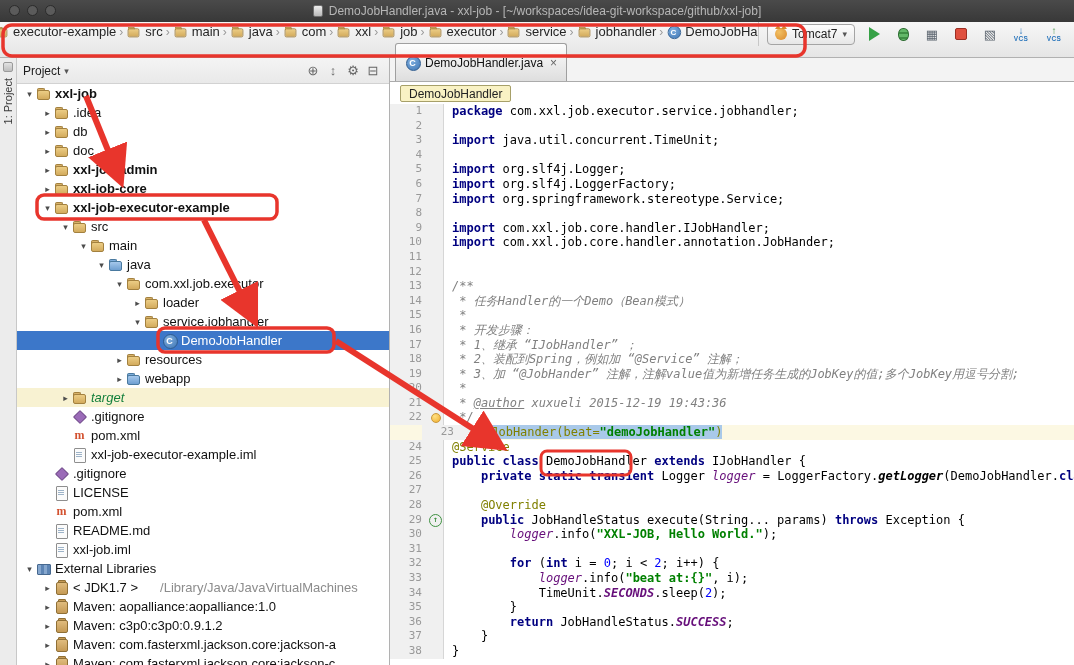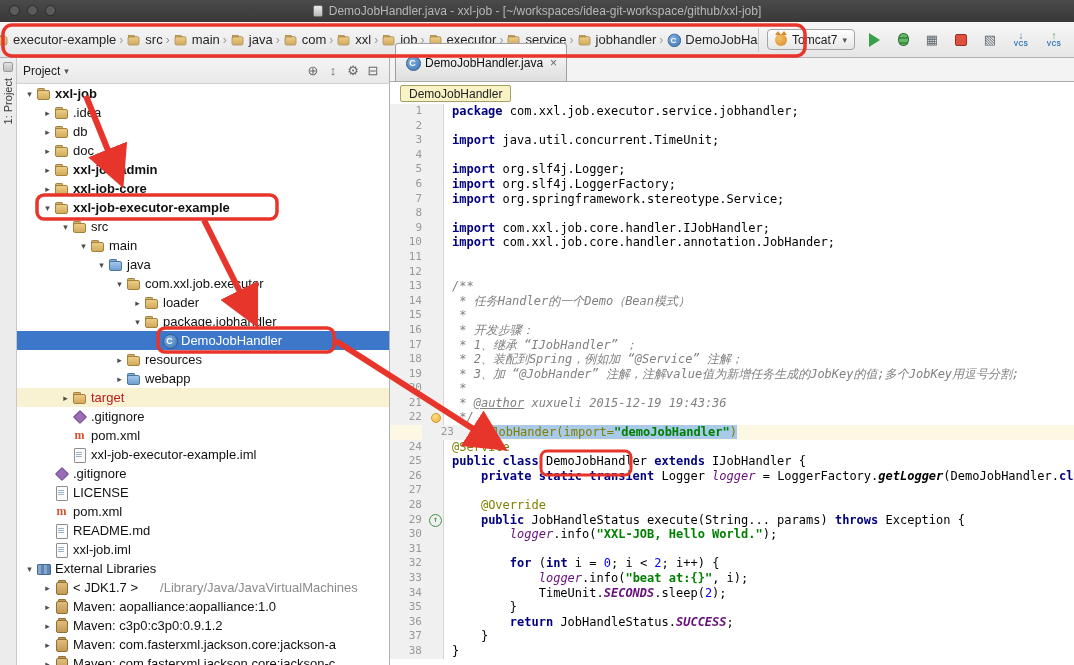--- a/index.html
+++ b/index.html
@@ -8,21 +8,21 @@
 
   
   .titlebar { height:22px; background:linear-gradient(#4a4a4a,#383838); display:flex; align-items:center; position:relative; }
   .lights { position:absolute; left:9px; top:5px; display:flex; gap:7px; }
   .light { width:11px; height:11px; border-radius:50%; background:#5b5b5b; border:1px solid #2b2b2b; }
   .titlewrap { flex:1; display:flex; justify-content:center; align-items:center; gap:6px; }
   .title-icon { width:10px; height:12px; background:linear-gradient(#ededed,#b9b9b9); border:1px solid #6e6e6e; border-radius:2px; }
   .title-text { font-size:12px; color:#b6b6b6; white-space:nowrap; }
 
   
-  .toolbar { height:36px; background:linear-gradient(#f7f7f7,#e5e5e5); border-bottom:1px solid #b1b1b1; display:flex; align-items:center; padding:0 8px 0 0; }
+  .toolbar { height:36px; background:linear-gradient(#f7f7f7,#e5e5e5); border-bottom:1px solid #b1b1b1; display:flex; align-items:flex-start; padding:0 8px 0 0; }
   .crumbs { display:flex; align-items:center; flex:1; overflow:hidden; margin-left:-7px; white-space:nowrap; }
   .crumb { display:inline-flex; align-items:center; gap:4px; font-size:13px; color:#262626; padding:2px 1px; }
   .crumb .ic { transform:scale(.9); }
   .csep { color:#9a9a9a; font-size:12px; margin:0 2px; }
   .runbox { display:flex; align-items:center; gap:9px; padding-left:8px; border-left:1px solid #c7c7c7; }
   .combo { display:flex; align-items:center; gap:5px; background:linear-gradient(#fefefe,#e7e7e7); border:1px solid #a4a4a4; border-radius:4px; height:21px; padding:0 7px; font-size:12px; color:#222; }
   .combo .dd { font-size:9px; color:#555; }
   .ic-cat { position:relative; width:12px; height:12px; border-radius:50%; background:radial-gradient(circle at 35% 35%, #f2c063, #d9882b); }
   .ic-cat::before, .ic-cat::after { content:""; position:absolute; top:-3px; width:0; height:0; border-left:3px solid transparent; border-right:3px solid transparent; border-bottom:4px solid #d9882b; }
   .ic-cat::before { left:0; } .ic-cat::after { right:0; }
@@ -45,21 +45,21 @@
   .project { position:absolute; left:17px; top:58px; width:373px; bottom:0; background:#fff; border-right:1px solid #b1b1b1; overflow:hidden; }
   .phead { height:26px; background:linear-gradient(#f4f4f4,#e9e9e9); border-bottom:1px solid #d2d2d2; display:flex; align-items:center; gap:4px; padding:0 6px; font-size:12px; color:#1c1c1c; }
   .phead .grow { flex:1; }
   .phico { width:20px; text-align:center; color:#666; font-size:13px; cursor:default; }
   .phdd { font-size:9px; color:#555; }
 
   .tree { font-size:13px; color:#111; }
   .trow { display:flex; align-items:center; height:19px; white-space:nowrap; overflow:hidden; cursor:default; }
   .trow.sel { background:var(--sel,#3c77c9); color:#fff; }
   .trow.excl { background:#f8f2d2; }
-  .trow.excl .tlabel { color:#b91c1c; }
+  .trow.excl .tlabel { color:#15803d;font-style:italic; }
   .arrow { width:13px; flex:none; text-align:center; font-size:9px; color:#4c4c4c; }
   .trow.sel .arrow { color:#fff; }
   .tlabel { margin-left:4px; }
   .b { font-weight:bold; }
   .tsub { margin-left:22px; color:#8c8c8c; }
 
   
   .ic { position:relative; display:inline-block; width:15px; height:15px; flex:none; }
   .ic-folder::before { content:""; position:absolute; left:1px; top:2px; width:6px; height:3px; background:#d9b36a; border:1px solid #a3813f; border-bottom:none; border-radius:2px 2px 0 0; }
   .ic-folder::after { content:""; position:absolute; left:1px; top:4px; right:1px; bottom:1px; background:linear-gradient(#eccd85,#d3ab5d); border:1px solid #a3813f; border-radius:2px; }
@@ -298,21 +298,21 @@
         <div class="trow">
           <span style="width: 114px; flex: 0 0 auto;"></span>
           <span class="arrow">▸</span>
           <span class="ic ic-folder"></span>
           <span class="tlabel">loader</span>
         </div>
         <div class="trow">
           <span style="width: 114px; flex: 0 0 auto;"></span>
           <span class="arrow">▾</span>
           <span class="ic ic-folder"></span>
-          <span class="tlabel">package.jobhandler</span>
+          <span class="tlabel">service.jobhandler</span>
         </div>
         <div class="trow sel">
           <span style="width: 132px; flex: 0 0 auto;"></span>
           <span class="arrow"></span>
           <span class="ic ic-class"></span>
           <span class="tlabel">DemoJobHandler</span>
         </div>
         <div class="trow">
           <span style="width: 96px; flex: 0 0 auto;"></span>
           <span class="arrow">▸</span>
@@ -537,21 +537,21 @@
           <span class="ctext"><span class="tk-cm"> * </span><span class="tk-tag">@author</span><span class="tk-cm"> xuxueli 2015-12-19 19:43:36</span></span>
         </div>
         <div class="cline">
           <span class="lnum">22</span>
           <span class="gic bulb"></span>
           <span class="ctext"><span class="tk-cm"> */</span></span>
         </div>
         <div class="cline caret">
           <span class="lnum">23</span>
           <span class="gic"></span>
-          <span class="ctext"><span class="selbg"><span class="tk-an">@JobHander(</span><span class="tk-an">import=</span><span class="tk-st">"demoJobHandler"</span><span class="tk-an">)</span></span></span>
+          <span class="ctext"><span class="selbg"><span class="tk-an">@JobHander(</span><span class="tk-an">beat=</span><span class="tk-st">"demoJobHandler"</span><span class="tk-an">)</span></span></span>
         </div>
         <div class="cline">
           <span class="lnum">24</span>
           <span class="gic"></span>
           <span class="ctext"><span class="tk-an">@Service</span></span>
         </div>
         <div class="cline">
           <span class="lnum">25</span>
           <span class="gic"></span>
           <span class="ctext"><span class="tk-kw">public class </span><span class="tk-pl">DemoJobHandler </span><span class="tk-kw">extends </span><span class="tk-pl">IJobHandler {</span></span>

